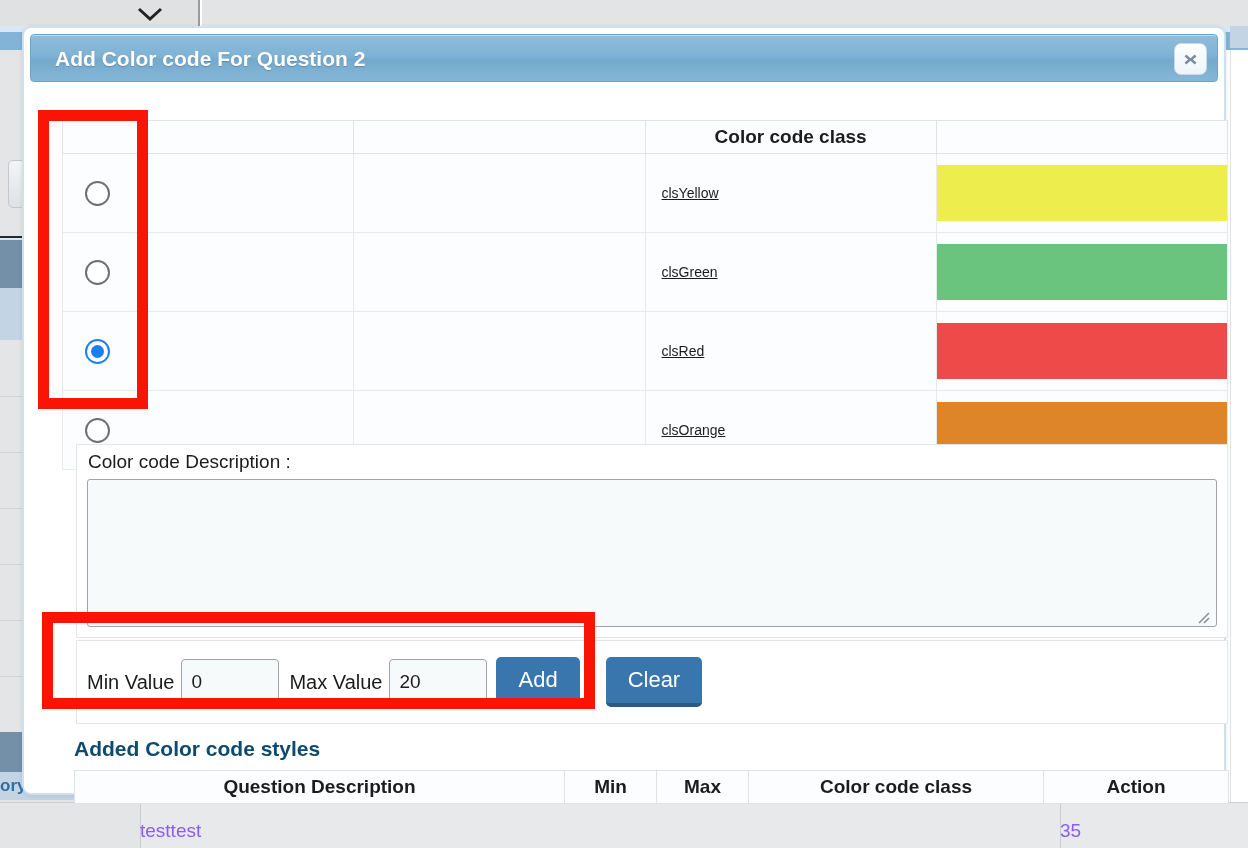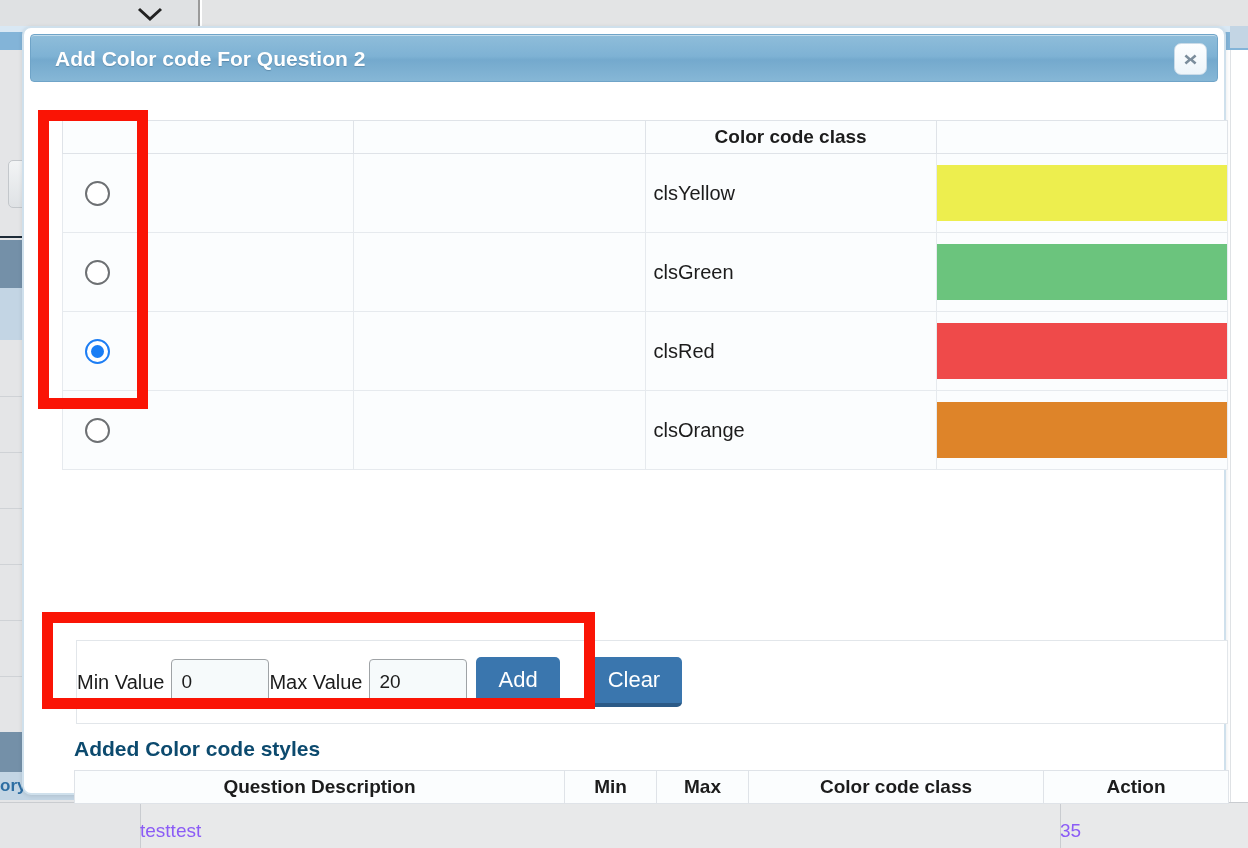--- a/index.html
+++ b/index.html
@@ -140,21 +140,21 @@
   .cc-table th {
     height: 33px; font-size: 19px; font-weight: bold; color: #1c1c1c;
     border: 1px solid #dfe3e8; background: #fbfdfe; text-align: center;
   }
   .cc-table td {
     height: 56px; border: 1px solid #e6eaee; background: #fbfdfe;
     vertical-align: middle;
   }
   .c-radio { width: 110px; padding-left: 22px; }
   .c-blank { width: 140px; }
-  .c-name  { padding-left: 8px; font-size: 20px; color: #1c1c1c; }
+  .c-name  { padding-left: 16px; font-size: 14px; color: #1c1c1c; text-decoration: underline; }
   .c-sw    { width: 110px; padding: 0; }
   .swatch  { width: 100%; height: 56px; display: block; }
 
   .radio {
     width: 25px; height: 25px; border-radius: 50%;
     border: 2px solid #6d7073; background: #ffffff;
     display: block; cursor: pointer;
   }
   .radio.on {
     border: 2.5px solid #1d7ef4; background: #ffffff;
@@ -190,21 +190,21 @@
     width: 16px; height: 16px; pointer-events: none;
   }
 
   
   .mm-wrap {
     position: absolute; left: 52px; top: 556px;
     width: 1152px; height: 84px;
     border: 1px solid #e2e6ea; background: #ffffff;
     display: flex; align-items: center;
   }
-  .mm-label { font-size: 20px; color: #1c1c1c; white-space: nowrap; }
+  .mm-label { font-size: 20px; color: #1c1c1c; margin-left: 10px; white-space: nowrap; }
   .num-input {
     width: 98px; height: 47px; margin-left: 7px;
     background: #f6fafb; border: 1px solid #9fa3a6; border-radius: 4px;
     font-family: "Liberation Sans", sans-serif; font-size: 19px; color: #1c1c1c;
     padding: 0 9px; outline: none;
   }
   .btn-blue {
     height: 50px; margin-left: 9px; padding: 0 22px;
     background: #3a76ae; color: #ffffff;
     font-family: "Liberation Sans", sans-serif; font-size: 22px;
@@ -334,20 +334,27 @@
           </td>
           <td class="c-blank"></td>
           <td class="c-name">clsOrange</td>
           <td class="c-sw">
             <span class="swatch" style="background:#de8429"></span>
           </td>
         </tr>
       </tbody>
     </table>
 
+    <div class="desc-wrap">
+      <div class="desc-label">Color code Description :</div>
+      <textarea class="desc-area" placeholder="" style=""></textarea>
+      <svg class="resize-h" viewBox="0 0 16 16">
+        <path d="M14 4 L4 14 M14 9 L9 14" stroke="#8d9297" stroke-width="1.6" fill="none"></path>
+      </svg>
+    </div>
 
     <div class="mm-wrap">
       <span class="mm-label">Min Value</span>
       <input class="num-input" value="0" style="">
       <span class="mm-label">Max Value</span>
       <input class="num-input" value="20" style="">
       <button class="btn-blue">Add</button>
       <button class="btn-blue" id="btn-clear">Clear</button>
     </div>
 

